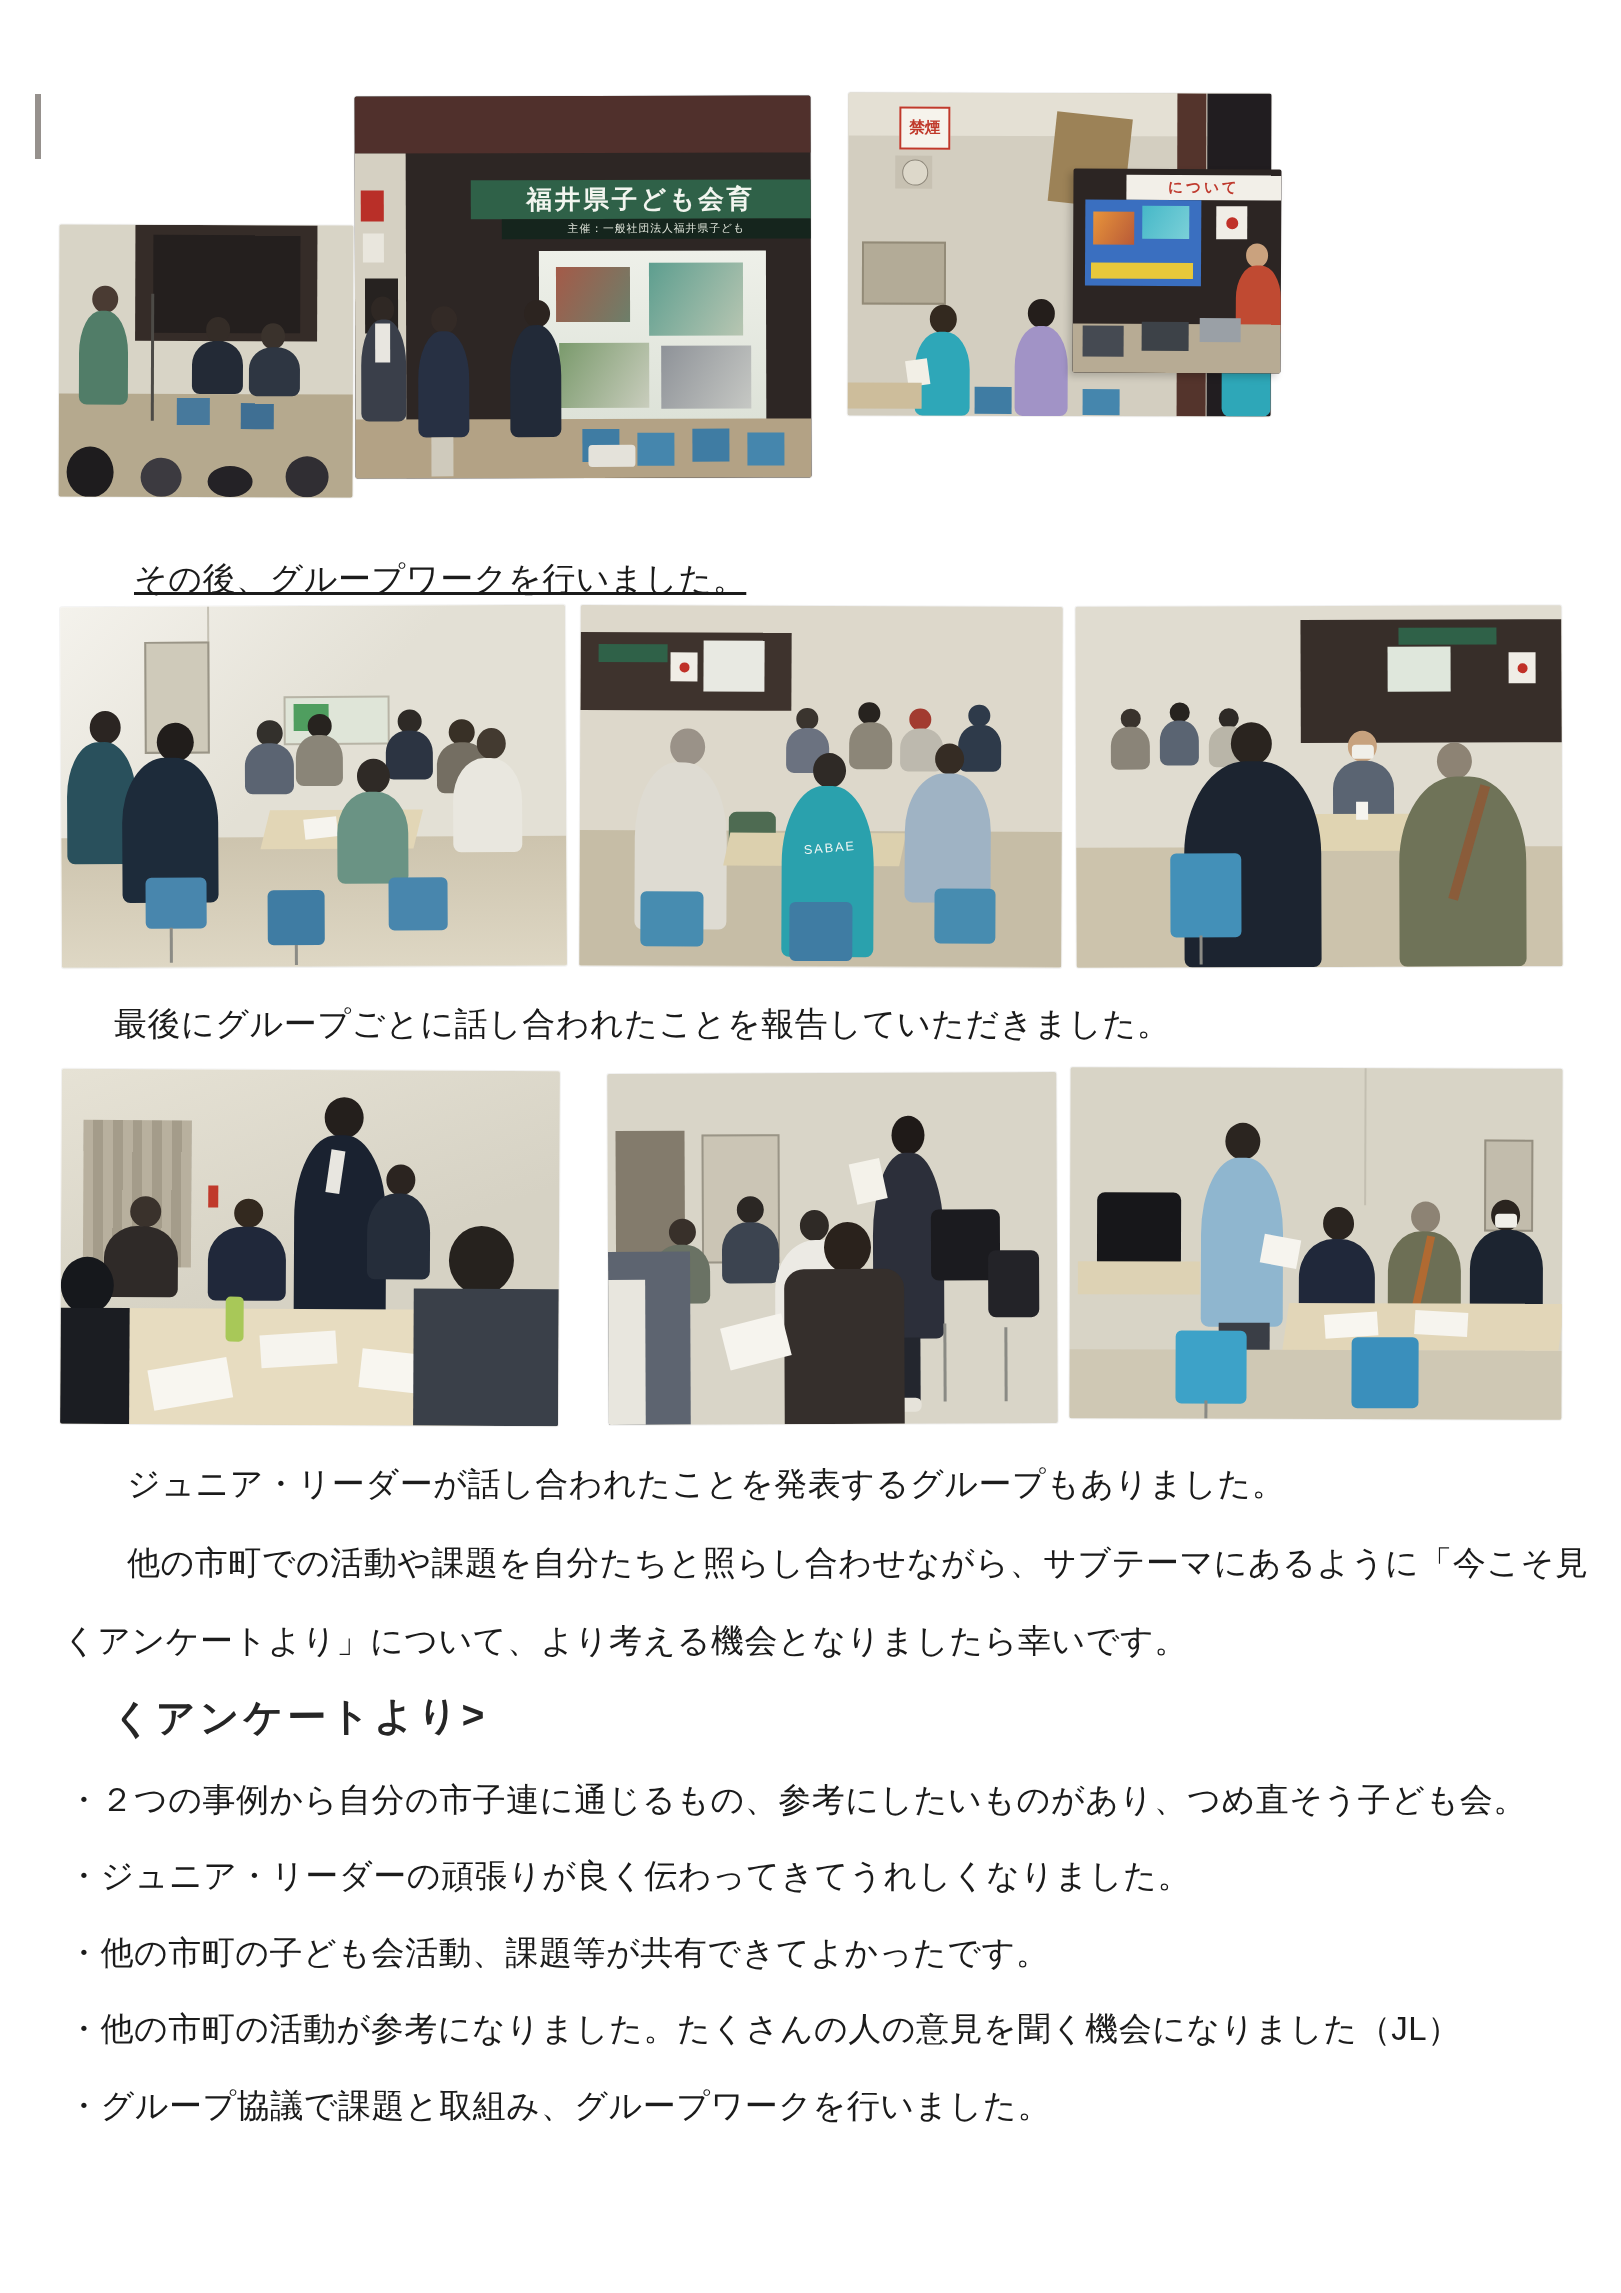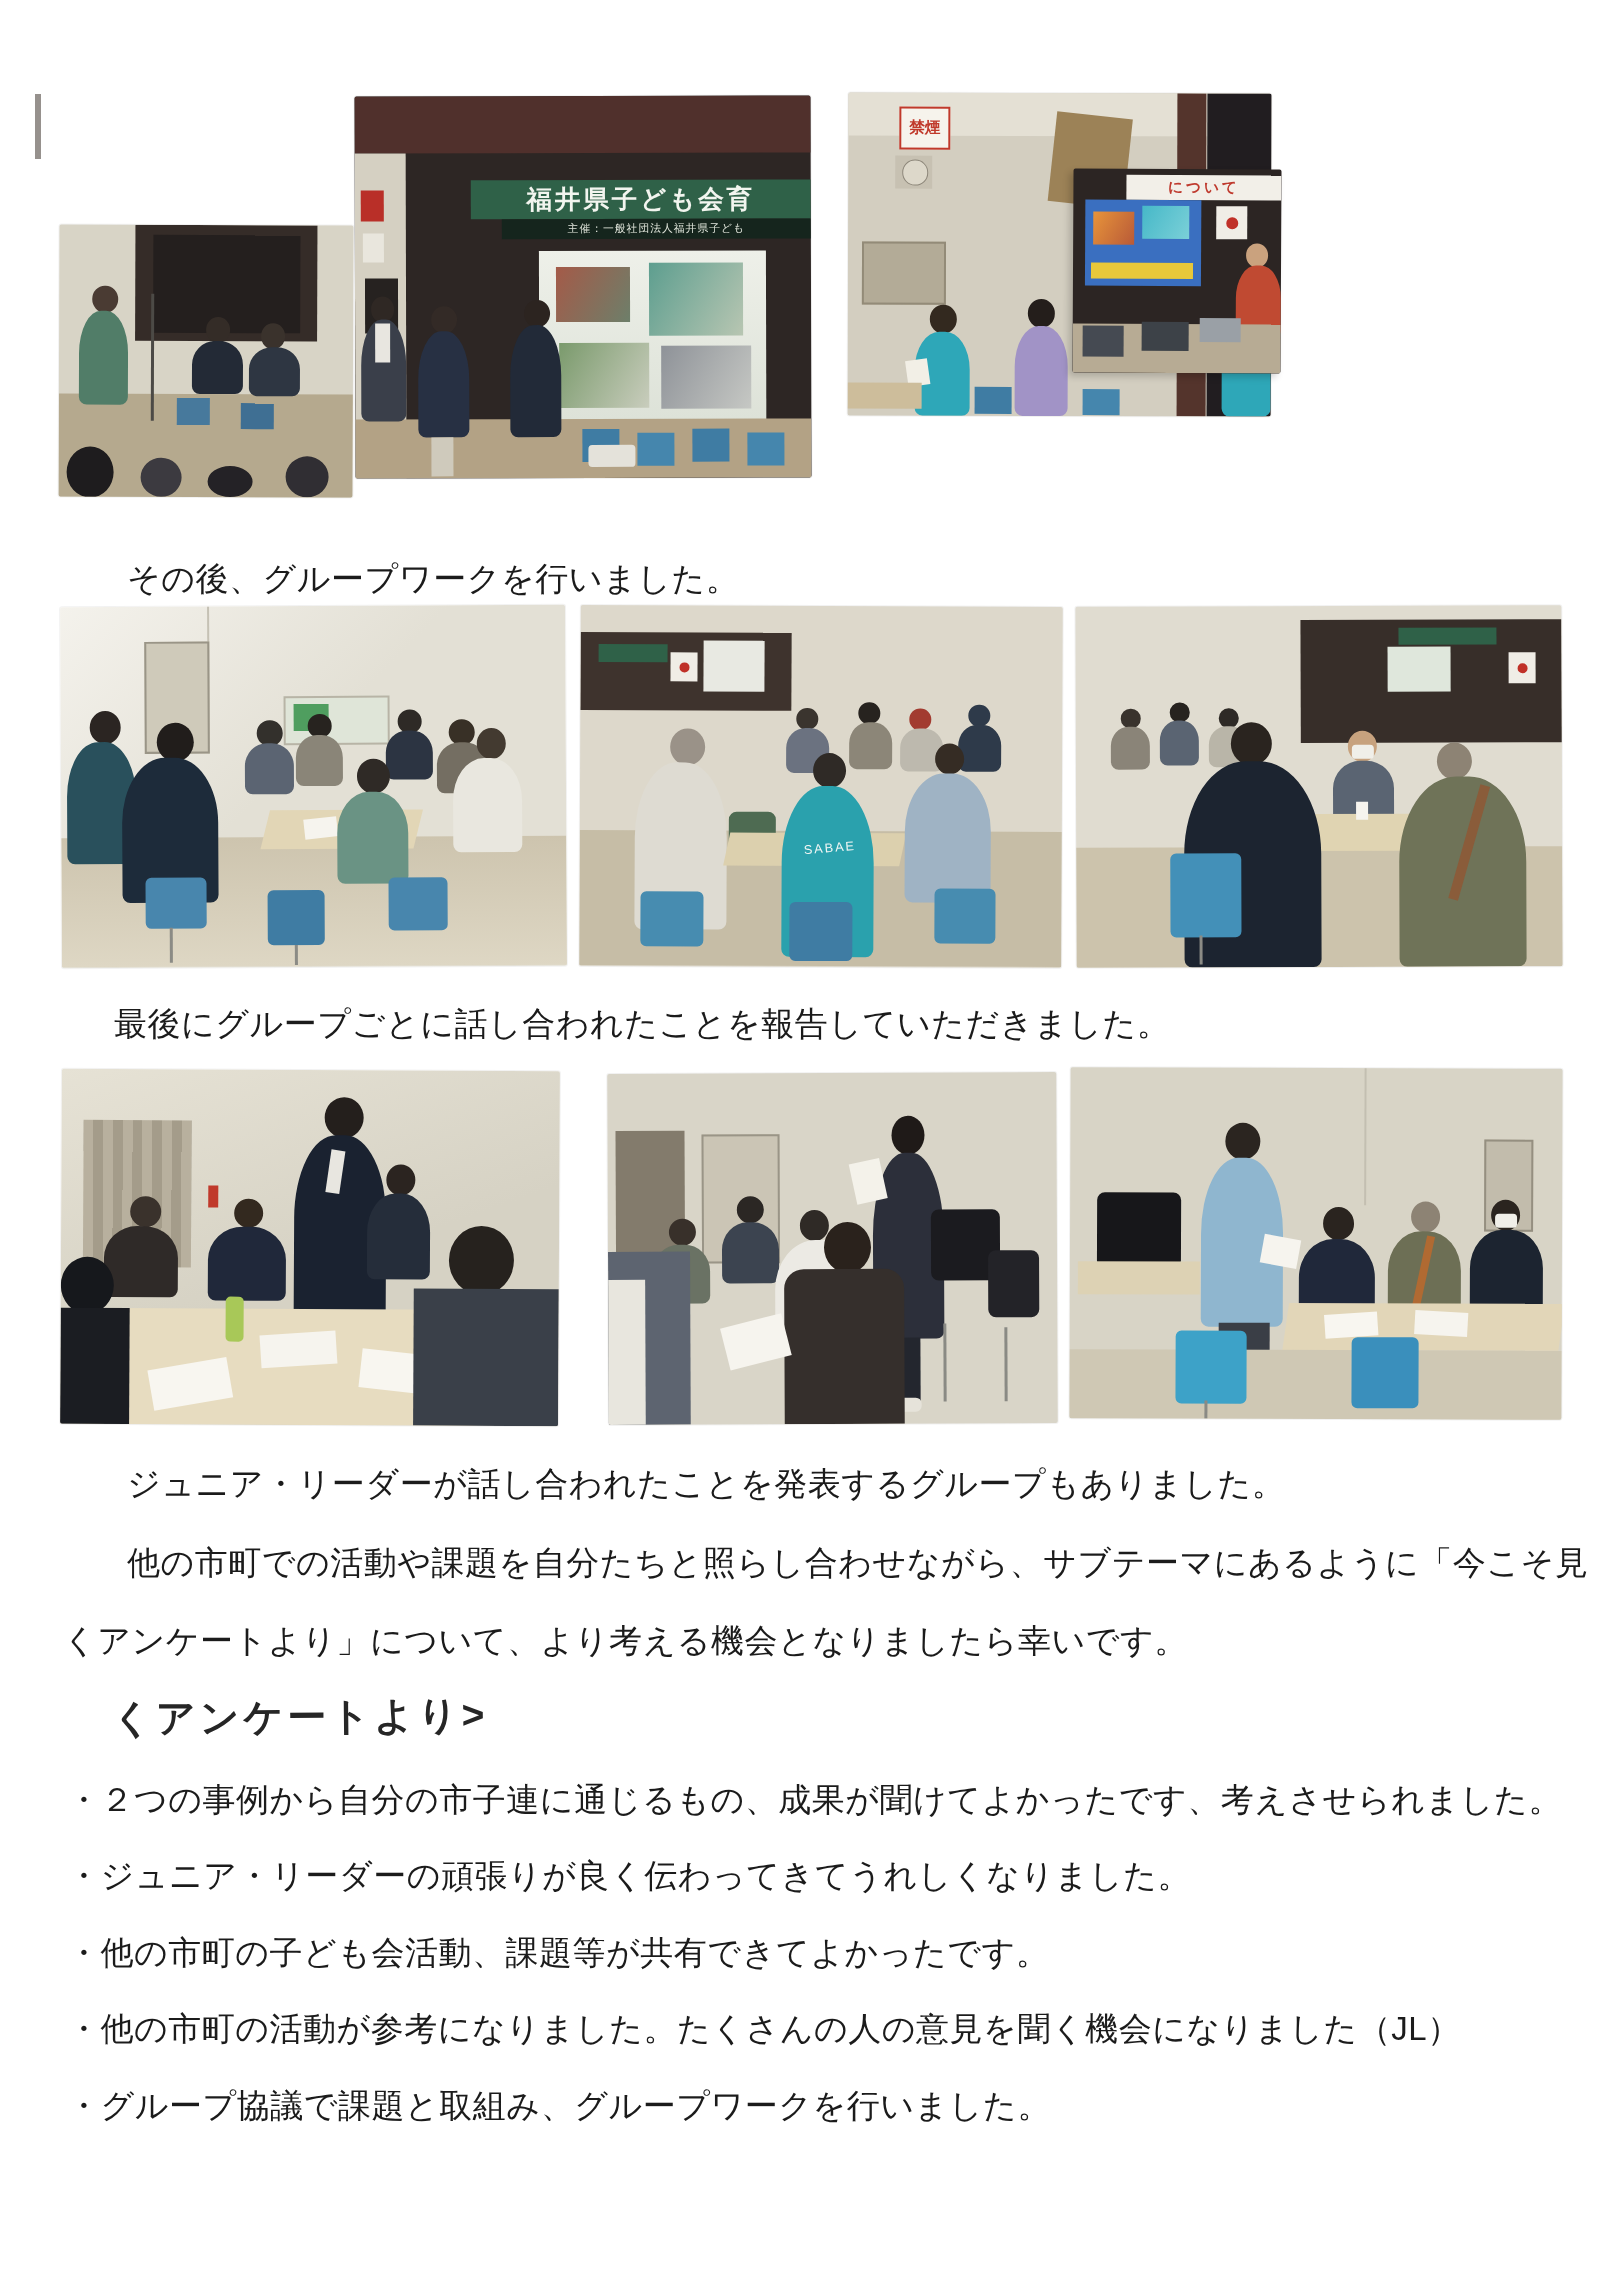--- a/index.html
+++ b/index.html
@@ -108,21 +108,21 @@
     <div class="a" style="left:143px;top:37px;width:31px;height:33px;background:#f0ede6;"></div>
     <div class="a rd" style="left:153px;top:48px;width:11.8px;height:11.8px;background:#c03028;"></div>
     <div class="a rd" style="left:173px;top:74px;width:21.6px;height:23.5px;background:#caa27e;"></div>
     <div class="a tp" style="left:163px;top:96px;width:45px;height:73px;background:#c04a32;"></div>
     <div class="a" style="left:0;top:155px;width:208px;height:49px;background:#b7ab94;"></div>
     <div class="a" style="left:9.8px;top:157px;width:41px;height:31px;background:#454a52;"></div>
     <div class="a" style="left:69px;top:153px;width:47px;height:29px;background:#3d4248;"></div>
     <div class="a" style="left:127px;top:149px;width:41px;height:23.5px;background:#9aa0a6;"></div>
   </div>
 
-  <div class="txt" style="left:127px;top:557px;">その後、グループワークを行いました。</div>
+  <div class="txt" style="left:134px;top:557px;text-decoration:underline;">その後、グループワークを行いました。</div>
 
   <div class="ph" style="left:61px;top:606px;width:505px;height:361px;background:linear-gradient(135deg,#f4f2ec,#e3e0d5 45%);transform:rotate(-.3deg);">
     <div class="a" style="left:147px;top:0;width:2px;height:147px;background:#c5c1b4;"></div>
     <div class="a" style="left:84px;top:35px;width:61px;height:108px;background:#cfcaba;border:2.9px solid #9a9587;"></div>
     <div class="a" style="left:223px;top:90px;width:102px;height:45px;background:#dfe5d8;border:2px solid #b8b4a6;"></div>
     <div class="a" style="left:233px;top:98px;width:35px;height:27.4px;background:#4f9e5f;"></div>
     <div class="a" style="left:0;top:231px;width:505px;height:129px;background:linear-gradient(#cdc4ae,#ded7c4);"></div>
     <div class="a rd" style="left:196px;top:114px;width:25.5px;height:25.5px;background:#33302c;"></div>
     <div class="a tp" style="left:184px;top:137px;width:49px;height:51px;background:#5b6472;"></div>
     <div class="a rd" style="left:247px;top:108px;width:23.5px;height:23.5px;background:#27231f;"></div>
@@ -283,20 +283,20 @@
   </div>
 
   <div class="txt" style="left:127px;top:1462px;">ジュニア・リーダーが話し合われたことを発表するグループもありました。</div>
 
   <div class="txt" style="left:127px;top:1541px;">他の市町での活動や課題を自分たちと照らし合わせながら、サブテーマにあるように「今こそ見</div>
 
   <div class="txt" style="left:63px;top:1619px;">くアンケートより」について、より考える機会となりましたら幸いです。</div>
 
   <div class="txt hand" style="left:112px;top:1690px;">くアンケートより&gt;</div>
 
-  <div class="txt" style="left:67px;top:1778px;">・２つの事例から自分の市子連に通じるもの、成果が聞けてよかったです、考えさせられました。</div>
+  <div class="txt" style="left:67px;top:1778px;">・２つの事例から自分の市子連に通じるもの、参考にしたいものがあり、つめ直そう子ども会。</div>
   <div class="txt" style="left:67px;top:1854px;">・ジュニア・リーダーの頑張りが良く伝わってきてうれしくなりました。</div>
   <div class="txt" style="left:67px;top:1931px;">・他の市町の子ども会活動、課題等が共有できてよかったです。</div>
   <div class="txt" style="left:67px;top:2007px;">・他の市町の活動が参考になりました。たくさんの人の意見を聞く機会になりました（JL）</div>
   <div class="txt" style="left:67px;top:2084px;">・グループ協議で課題と取組み、グループワークを行いました。</div>
 
 </div>
 
 
 </body></html>

